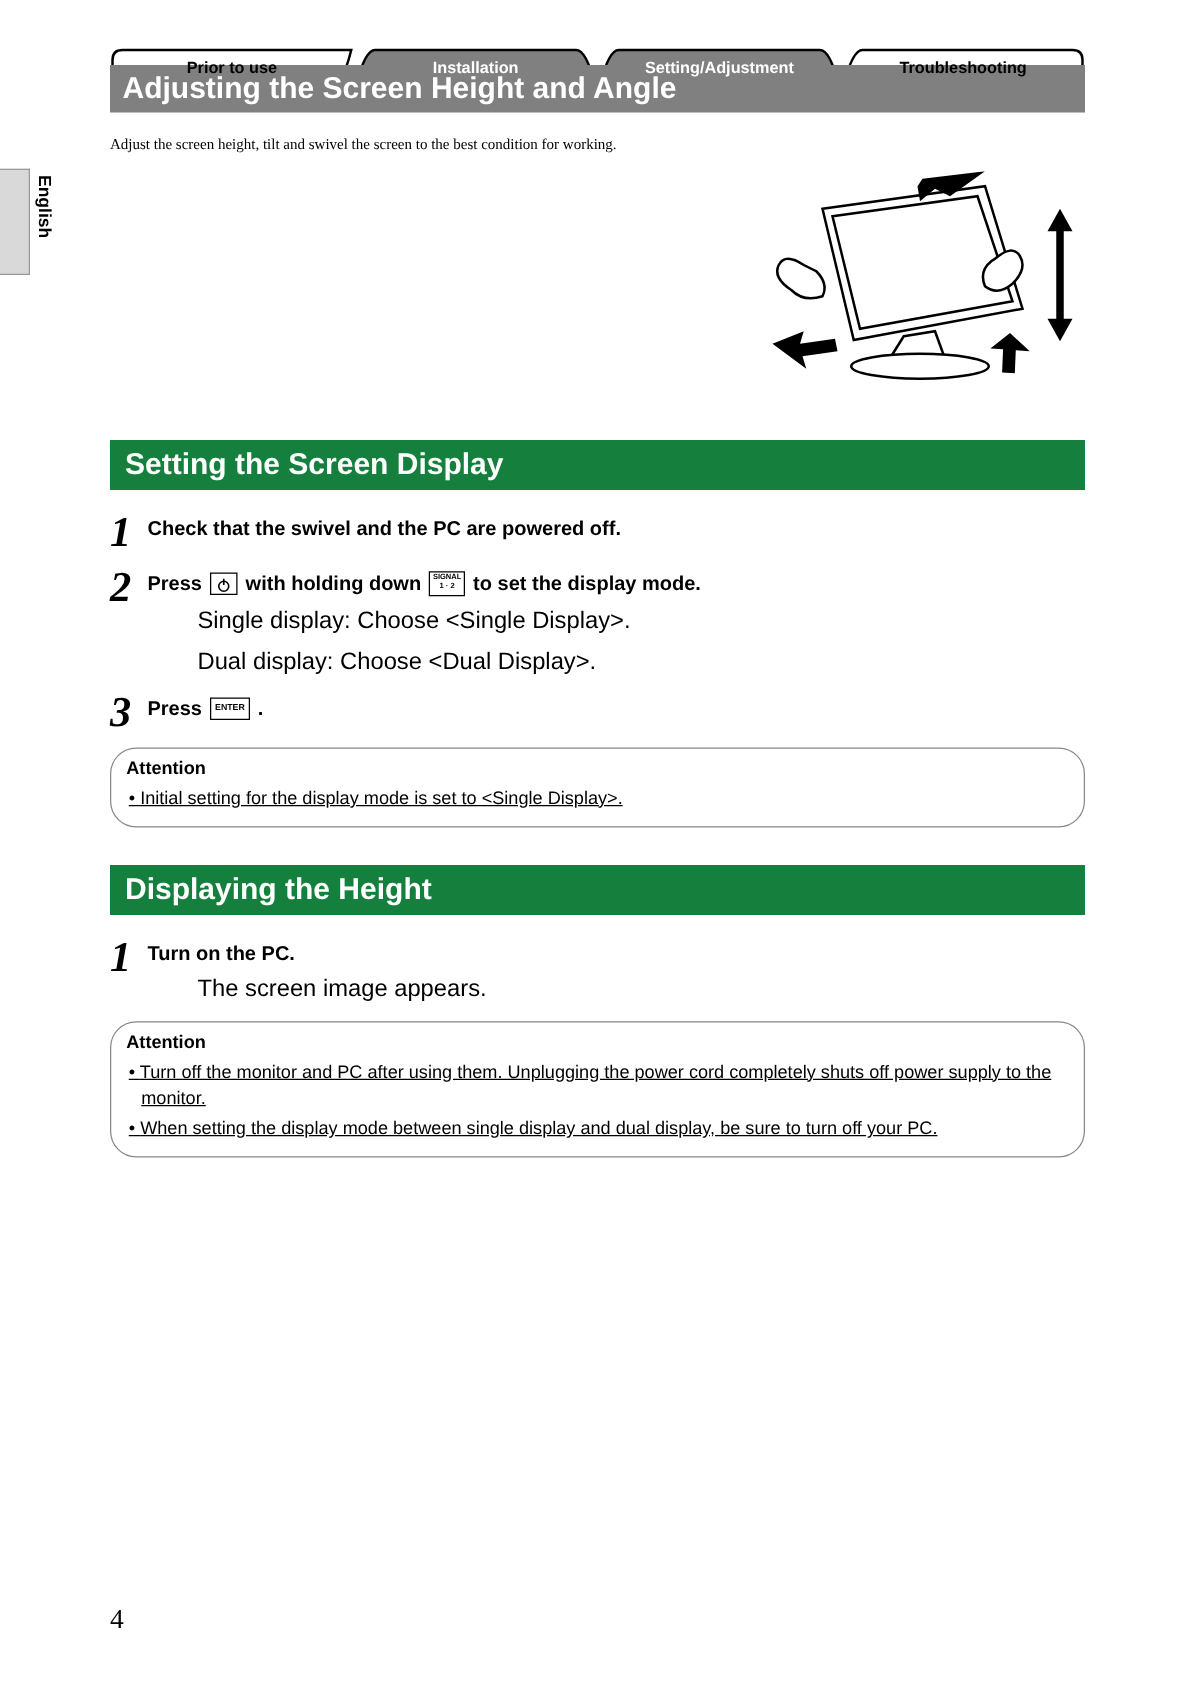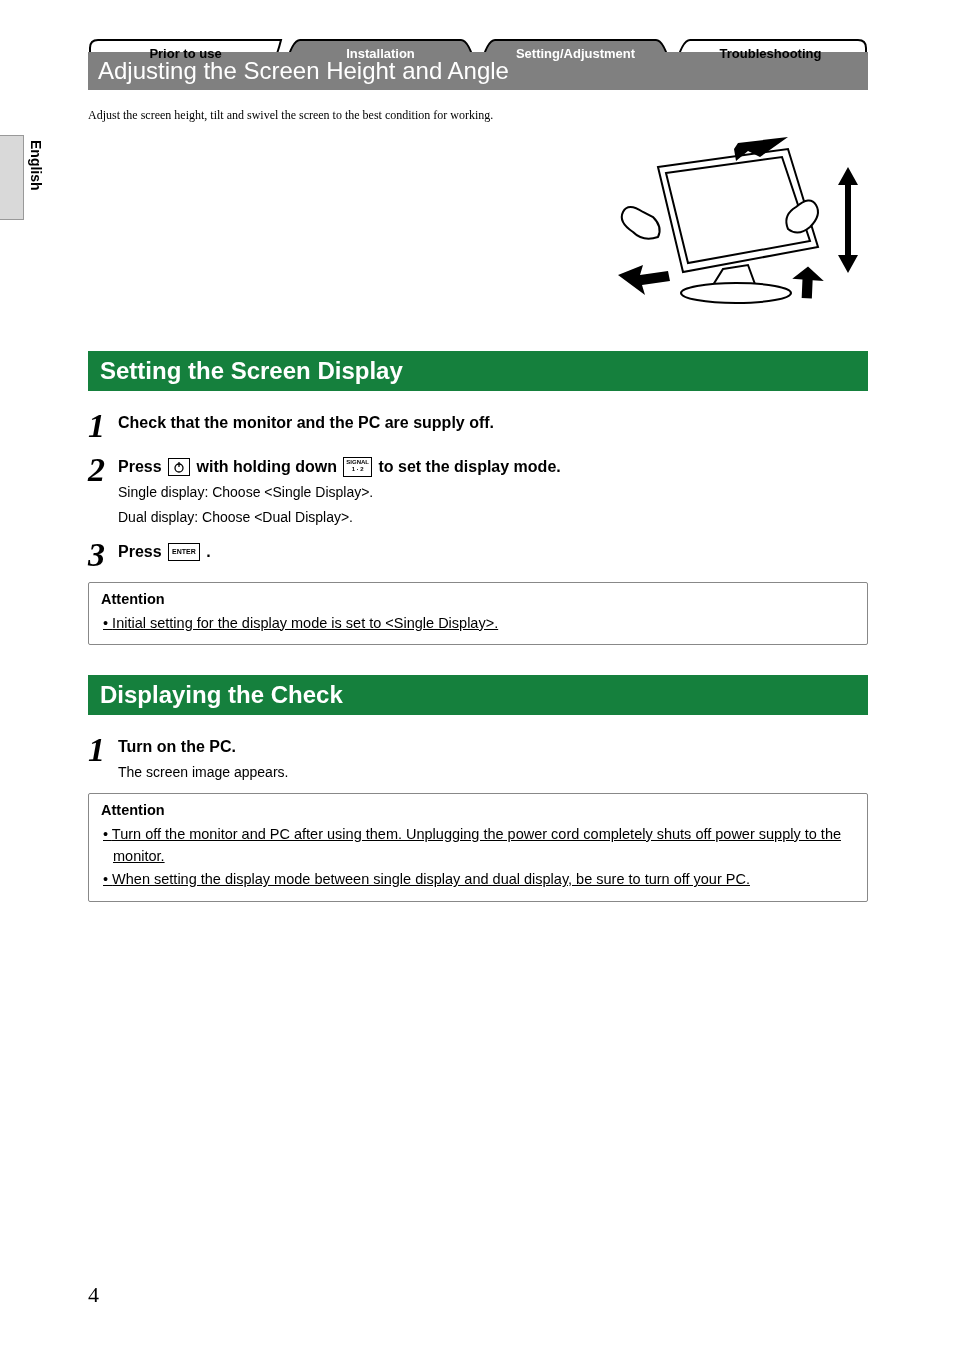--- a/index.html
+++ b/index.html
@@ -54,21 +54,21 @@
   .tab.inactive { color: #fff; }
   .tab svg { position: absolute; left: 0; top: 0; width: 100%; height: 100%; z-index: -1; }
   .tab1 { left: 0; width: 195px; }
   .tab2 { left: 195px; width: 195px; }
   .tab3 { left: 390px; width: 195px; }
   .tab4 { left: 585px; width: 195px; }
   .section-bar {
     background: #808080;
     color: #fff;
     font-size: 24px;
-    font-weight: normal;
+    font-weight: bold;
     padding: 5px 10px;
     margin-bottom: 18px;
   }
   .intro {
     font-family: "Times New Roman", Times, serif;
     font-size: 12px;
     margin: 10px 0 14px 0;
   }
   .illustration {
     text-align: right;
@@ -98,23 +98,24 @@
     flex-shrink: 0;
   }
   .step-body { flex: 1; padding-top: 4px; }
   .step-title {
     font-weight: bold;
     font-size: 16px;
     line-height: 1.3;
     display: inline;
   }
   .step-text {
-    font-size: 14px;
+    font-size: 19px;
     line-height: 1.5;
     margin-top: 4px;
+    margin-left: 40px;
   }
   .btn-icon {
     display: inline-block;
     vertical-align: middle;
     border: 1.5px solid #000;
     height: 18px;
     padding: 0 3px;
     font-size: 9px;
     font-weight: bold;
     line-height: 16px;
@@ -122,21 +123,21 @@
     min-width: 22px;
     text-align: center;
     position: relative;
     top: -1px;
   }
   .btn-icon.signal .sig-top { font-size: 6px; line-height: 7px; display: block; }
   .btn-icon.signal .sig-bot { font-size: 6px; line-height: 7px; display: block; }
   .btn-icon.signal { padding: 1px 2px; height: 20px; line-height: normal; }
   .attention-box {
     border: 1px solid #888;
-    border-radius: 2px;
+    border-radius: 21px;
     padding: 6px 16px 8px 12px;
     margin-top: 6px;
     margin-bottom: 30px;
     font-size: 14.5px;
     line-height: 1.5;
   }
   .attention-title { font-weight: bold; margin-bottom: 2px; }
   .attention-box ul { list-style: none; padding-left: 2px; text-decoration: underline; }
   .attention-box li { text-indent: -10px; padding-left: 10px; margin-bottom: 2px; }
   .attention-box li::before { content: "•  "; }
@@ -217,21 +218,21 @@
         <path d="M260 30 L270 48 L263 48 L263 118 L270 118 L260 136 L250 118 L257 118 L257 48 L250 48 Z"></path>
       </g>
     </svg>
   </div>
 
   <div class="section-bar2">Setting the Screen Display</div>
 
   <div class="step">
     <div class="step-num">1</div>
     <div class="step-body">
-      <span class="step-title">Check that the monitor and the PC are supply off.</span>
+      <span class="step-title">Check that the swivel and the PC are powered off.</span>
     </div>
   </div>
 
   <div class="step">
     <div class="step-num">2</div>
     <div class="step-body">
       <span class="step-title">Press </span><span class="btn-icon"><svg width="12" height="12" viewBox="0 0 12 12" style="vertical-align:middle">
             <circle cx="6" cy="7" r="4" fill="none" stroke="#000" stroke-width="1.3"></circle>
             <line x1="6" y1="1" x2="6" y2="6" stroke="#000" stroke-width="1.3"></line>
           </svg></span><span class="step-title"> with holding down </span><span class="btn-icon signal"><span class="sig-top">SIGNAL</span><span class="sig-bot">1 · 2</span></span><span class="step-title"> to set the display mode.</span>
@@ -247,21 +248,21 @@
     </div>
   </div>
 
   <div class="attention-box">
     <div class="attention-title">Attention</div>
     <ul>
       <li>Initial setting for the display mode is set to &lt;Single Display&gt;.</li>
     </ul>
   </div>
 
-  <div class="section-bar2">Displaying the Check</div>
+  <div class="section-bar2">Displaying the Height</div>
 
   <div class="step">
     <div class="step-num">1</div>
     <div class="step-body">
       <span class="step-title">Turn on the PC.</span>
       <div class="step-text">The screen image appears.</div>
     </div>
   </div>
 
   <div class="attention-box">

